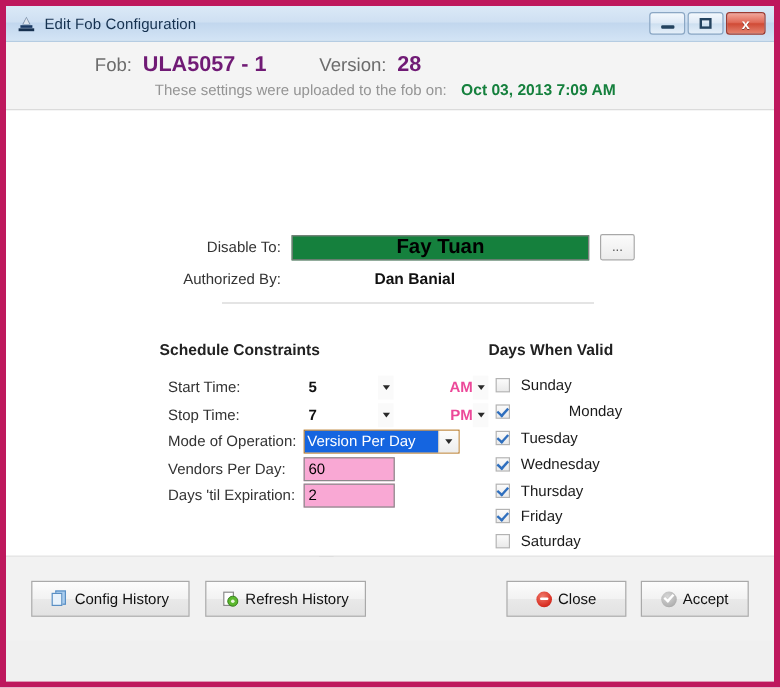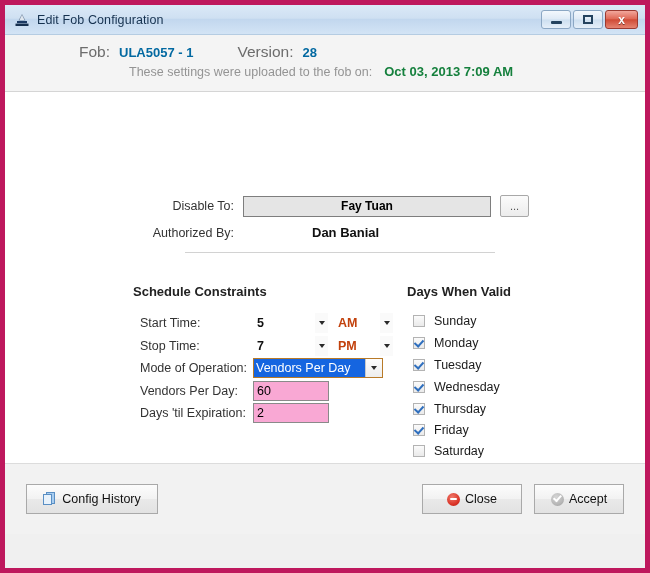--- a/index.html
+++ b/index.html
@@ -96,22 +96,22 @@
   .hdr-row1 {
     display: flex;
     align-items: baseline;
     padding-left: 74px;
   }
   .hdr-lbl {
     font-size: 15.5px;
     color: #6c6c6c;
   }
   .hdr-val {
-    font-size: 13px;
-    color: #0369a1;
+    font-size: 18px;
+    color: #701a75;
     font-weight: bold;
     margin-left: 9px;
   }
   .hdr-gap { width: 44px; }
   .hdr-row2 {
     display: flex;
     align-items: baseline;
     padding-left: 124px;
     margin-top: 3px;
   }
@@ -147,23 +147,23 @@
   }
 
   
   .assigned-row { top: 103px; left: 135px; }
   .assigned-row .fld-label { width: 94px; }
   .txt-assigned {
     width: 248px;
     height: 21px;
     margin-left: 9px;
     border: 1px solid #7e7e7e;
-    background: #e5e5e5;
-    font-family: "Liberation Sans", sans-serif;
-    font-size: 12px;
+    background: #15803d;
+    font-family: "Liberation Sans", sans-serif;
+    font-size: 17px;
     font-weight: bold;
     color: #000000;
     text-align: center;
     box-sizing: border-box;
     outline: none;
   }
   .btn-ellipsis {
     width: 29px;
     height: 22px;
     margin-left: 9px;
@@ -233,24 +233,25 @@
     padding: 0;
   }
   .mini-arrow .tri {
     width: 0; height: 0;
     border-left: 3px solid transparent;
     border-right: 3px solid transparent;
     border-top: 4px solid #2a2a2a;
   }
   .ampm-value {
     width: 42px;
-    margin-left: 10px;
-    font-size: 12.5px;
-    font-weight: bold;
-    color: #c2410c;
+    margin-left: 24px;
+    font-size: 12.5px;
+    font-weight: bold;
+    color: #ec4899;
+    text-align: right;
   }
 
   
   .combo {
     width: 130px;
     height: 20px;
     border: 1px solid #b87a28;
     background: #ffffff;
     display: flex;
     align-items: stretch;
@@ -547,42 +548,42 @@
       </button>
       <span class="ampm-value">PM</span>
       <button class="mini-arrow">
         <span class="tri"></span>
       </button>
     </div>
 
     <div class="row sched-row" style="top:266px;">
       <span class="fld-label">Mode of Operation:</span>
       <div class="combo">
-        <span class="combo-text">Vendors Per Day</span>
+        <span class="combo-text">Version Per Day</span>
         <span class="combo-arrow">
           <span class="tri"></span>
         </span>
       </div>
     </div>
 
     <div class="row sched-row" style="top:289px;">
       <span class="fld-label">Vendors Per Day:</span>
       <input class="num-input" type="text" value="60" style="">
     </div>
 
     <div class="row sched-row" style="top:311px;">
       <span class="fld-label">Days 'til Expiration:</span>
       <input class="num-input" type="text" value="2" style="">
     </div>
 
     <div class="day-item" style="top:222px;">
       <span class="cbox"></span>
       <span class="day-label">Sunday</span>
     </div>
-    <div class="day-item" style="top:244px;">
+    <div class="day-item" style="top:244px;gap:40px;">
       <span class="cbox checked"></span>
       <span class="day-label">Monday</span>
     </div>
     <div class="day-item" style="top:266px;">
       <span class="cbox checked"></span>
       <span class="day-label">Tuesday</span>
     </div>
     <div class="day-item" style="top:288px;">
       <span class="cbox checked"></span>
       <span class="day-label">Wednesday</span>
@@ -619,20 +620,32 @@
 
   <div class="footer">
     <button class="btn btn-config">
       <span class="ico">
         <span class="ico-doc-back"></span>
         <span class="ico-doc-front"></span>
       </span>
       <span>Config History</span>
     </button>
 
+    <button class="btn btn-refresh">
+      <span class="ico">
+        <span class="ico-doc-white"></span>
+        <span class="ico-green">
+          <svg width="10" height="10" viewBox="0 0 10 10">
+            <circle cx="5" cy="5" r="4.2" fill="#5cb82e" stroke="#2f7a15" stroke-width="0.8"></circle>
+            <circle cx="5" cy="5" r="1.5" fill="#e8f6de"></circle>
+          </svg>
+        </span>
+      </span>
+      <span>Refresh History</span>
+    </button>
 
     <span class="footer-right">
       <button class="btn btn-close">
         <span class="ico-circ red"></span>
         <span>Close</span>
       </button>
       <button class="btn btn-accept">
         <span class="ico-circ gray"></span>
         <span>Accept</span>
       </button>

